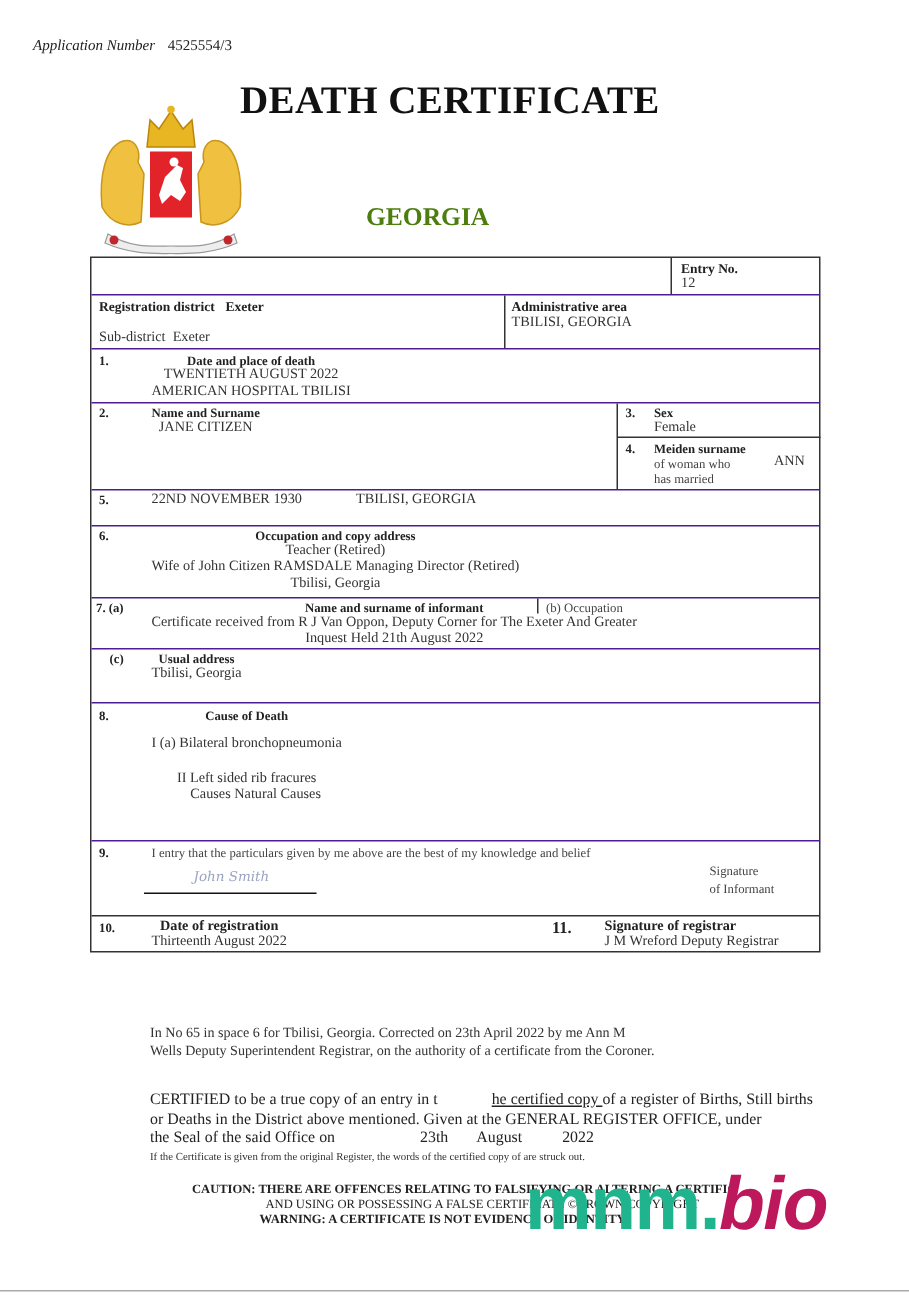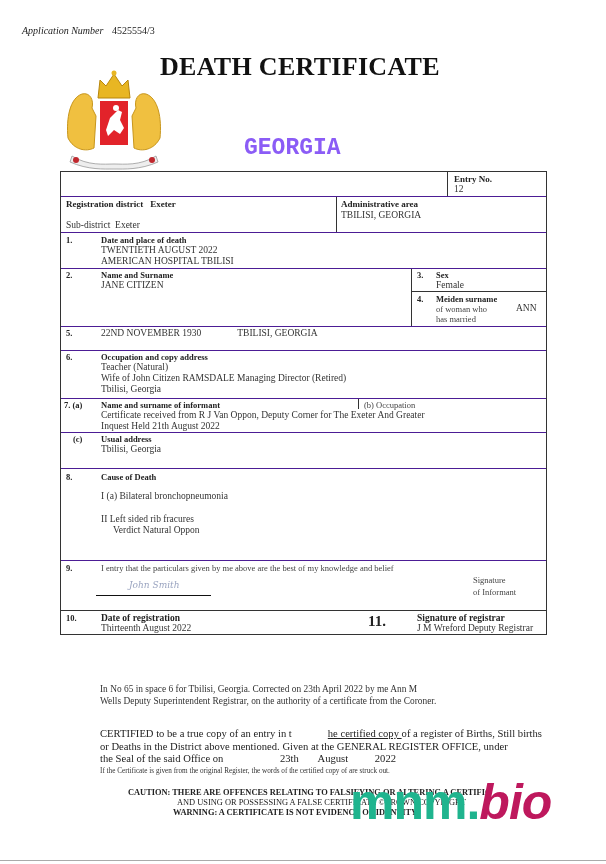--- a/index.html
+++ b/index.html
@@ -5,30 +5,30 @@
   * { box-sizing: border-box; margin: 0; padding: 0; }
   html, body { width: 606px; height: 864px; background: #ffffff; overflow: hidden; }
   body { position: relative; font-family: "Liberation Serif", serif; color: #222; }
   .abs { position: absolute; }
 
   .appnum { left: 22px; top: 25px; font-size: 10px; }
   .appnum .lbl { font-style: italic; }
   .appnum .val { margin-left: 6px; }
 
   .title { left: 160px; top: 52px; font-size: 26px; font-weight: bold; letter-spacing: 0.3px; color: #111; font-family: "Liberation Serif", serif; }
-  .country { left: 244px; top: 135px; font-size: 23px; font-weight: bold; color: #8b5cf6; font-family: Liberation Mono, monospace; }
+  .country { left: 244px; top: 135px; font-size: 17px; font-weight: bold; color: #4d7c0f; font-family: Liberation Serif, serif; }
 
   .emblem { left: 64px; top: 68px; width: 100px; height: 102px; }
 
   .grid { left: 60px; top: 171px; width: 487px; border: 1px solid #333; }
   .row { position: relative; border-top: 1px solid #4c1d95; font-size: 9.5px; }
   .row:first-child { border-top: none; }
   .b { font-weight: bold; font-size: 8.5px; color: #222; }
   .num { position: absolute; left: 5px; font-weight: bold; font-size: 8.5px; }
-  .col2 { position: absolute; left: 40px; }
+  .col2 { position: absolute; left: 40px; text-align: center; }
   .vline { position: absolute; top: 0; bottom: 0; border-left: 1px solid #333; }
   .v { font-size: 9.5px; line-height: 11px; color: #333; }
   .small { font-size: 8.5px; color: #444; }
 
   .note { left: 100px; top: 683px; width: 400px; font-size: 9.4px; line-height: 12px; color: #333; }
   .cert { left: 100px; top: 728px; width: 450px; font-size: 10.6px; line-height: 12.5px; color: #222; }
   .cert u { text-decoration: underline; padding-left: 36px; }
   .cert .date span { display: inline-block; }
   .cert .fine { font-size: 7.2px; line-height: 10px; color: #333; }
 
@@ -132,21 +132,21 @@
     <div class="num" style="top:1px;">5.</div>
     <div class="col2" style="top:1px;">
       <div class="v"><span>22ND NOVEMBER 1930</span><span style="display:inline-block; width:36px;"></span><span>TBILISI, GEORGIA</span></div>
     </div>
   </div>
 
   <div class="row" style="height:48px;">
     <div class="num" style="top:1px;">6.</div>
     <div class="col2" style="top:1px;">
       <div class="b">Occupation and copy address</div>
-      <div class="v">Teacher (Natural)</div>
+      <div class="v">Teacher (Retired)</div>
       <div class="v">Wife of John Citizen RAMSDALE Managing Director (Retired)</div>
       <div class="v">Tbilisi, Georgia</div>
     </div>
   </div>
 
   <div class="row" style="height:34px;">
     <div class="abs" style="left:297px; top:0; height:10px; border-left:1px solid #333;"></div>
     <div class="num" style="top:1px; left:3px;">7. (a)</div>
     <div class="col2" style="top:1px;">
       <div class="b">Name and surname of informant</div>
@@ -163,41 +163,41 @@
       <div class="v">Tbilisi, Georgia</div>
     </div>
   </div>
 
   <div class="row" style="height:92px;">
     <div class="num" style="top:3px;">8.</div>
     <div class="col2" style="top:3px;">
       <div class="b">Cause of Death</div>
       <div class="v" style="margin-top:9px;">I (a)  Bilateral bronchopneumonia</div>
       <div class="v" style="margin-top:12px;">II  Left sided rib fracures</div>
-      <div class="v" style="padding-left:12px;">Verdict Natural Oppon</div>
+      <div class="v" style="padding-left:12px;">Causes Natural Causes</div>
     </div>
   </div>
 
   <div class="row" style="height:50px;">
     <div class="num" style="top:2px;">9.</div>
     <div class="abs small" style="left:40px; top:2px;">I entry that the particulars given by me above are the best of my knowledge and belief</div>
     <div class="abs" style="left:68px; top:19px; font-family:'DejaVu Serif', serif; font-style:italic; font-size:9px; color:#9aa4c0;">John Smith</div>
     <div class="abs" style="left:35px; top:34px; width:115px; border-top:1px solid #111;"></div>
     <div class="abs small" style="left:412px; top:14px;">Signature</div>
     <div class="abs small" style="left:412px; top:26px;">of Informant</div>
   </div>
 
   <div class="row" style="height:24px; border-top:1.5px solid #333;">
     <div class="num" style="top:2px;">10.</div>
     <div class="col2" style="top:2px;">
       <div class="b" style="font-size:9.5px;">Date of registration</div>
       <div class="v">Thirteenth August 2022</div>
     </div>
-    <div class="abs b" style="left:307px; top:2px; font-size:15px;">11.</div>
-    <div class="abs" style="left:356px; top:2px;">
+    <div class="abs b" style="left:307px; top:2px; font-size:11px;">11.</div>
+    <div class="abs" style="left:342px; top:2px;">
       <div class="b" style="font-size:9.5px;">Signature of registrar</div>
       <div class="v">J M Wreford Deputy Registrar</div>
     </div>
   </div>
 </div>
 
 <div class="abs note">
   <div>In No 65 in space 6 for Tbilisi, Georgia. Corrected on 23th April 2022 by me Ann M</div>
   <div>Wells Deputy Superintendent Registrar, on the authority of a certificate from the Coroner.</div>
 </div>

